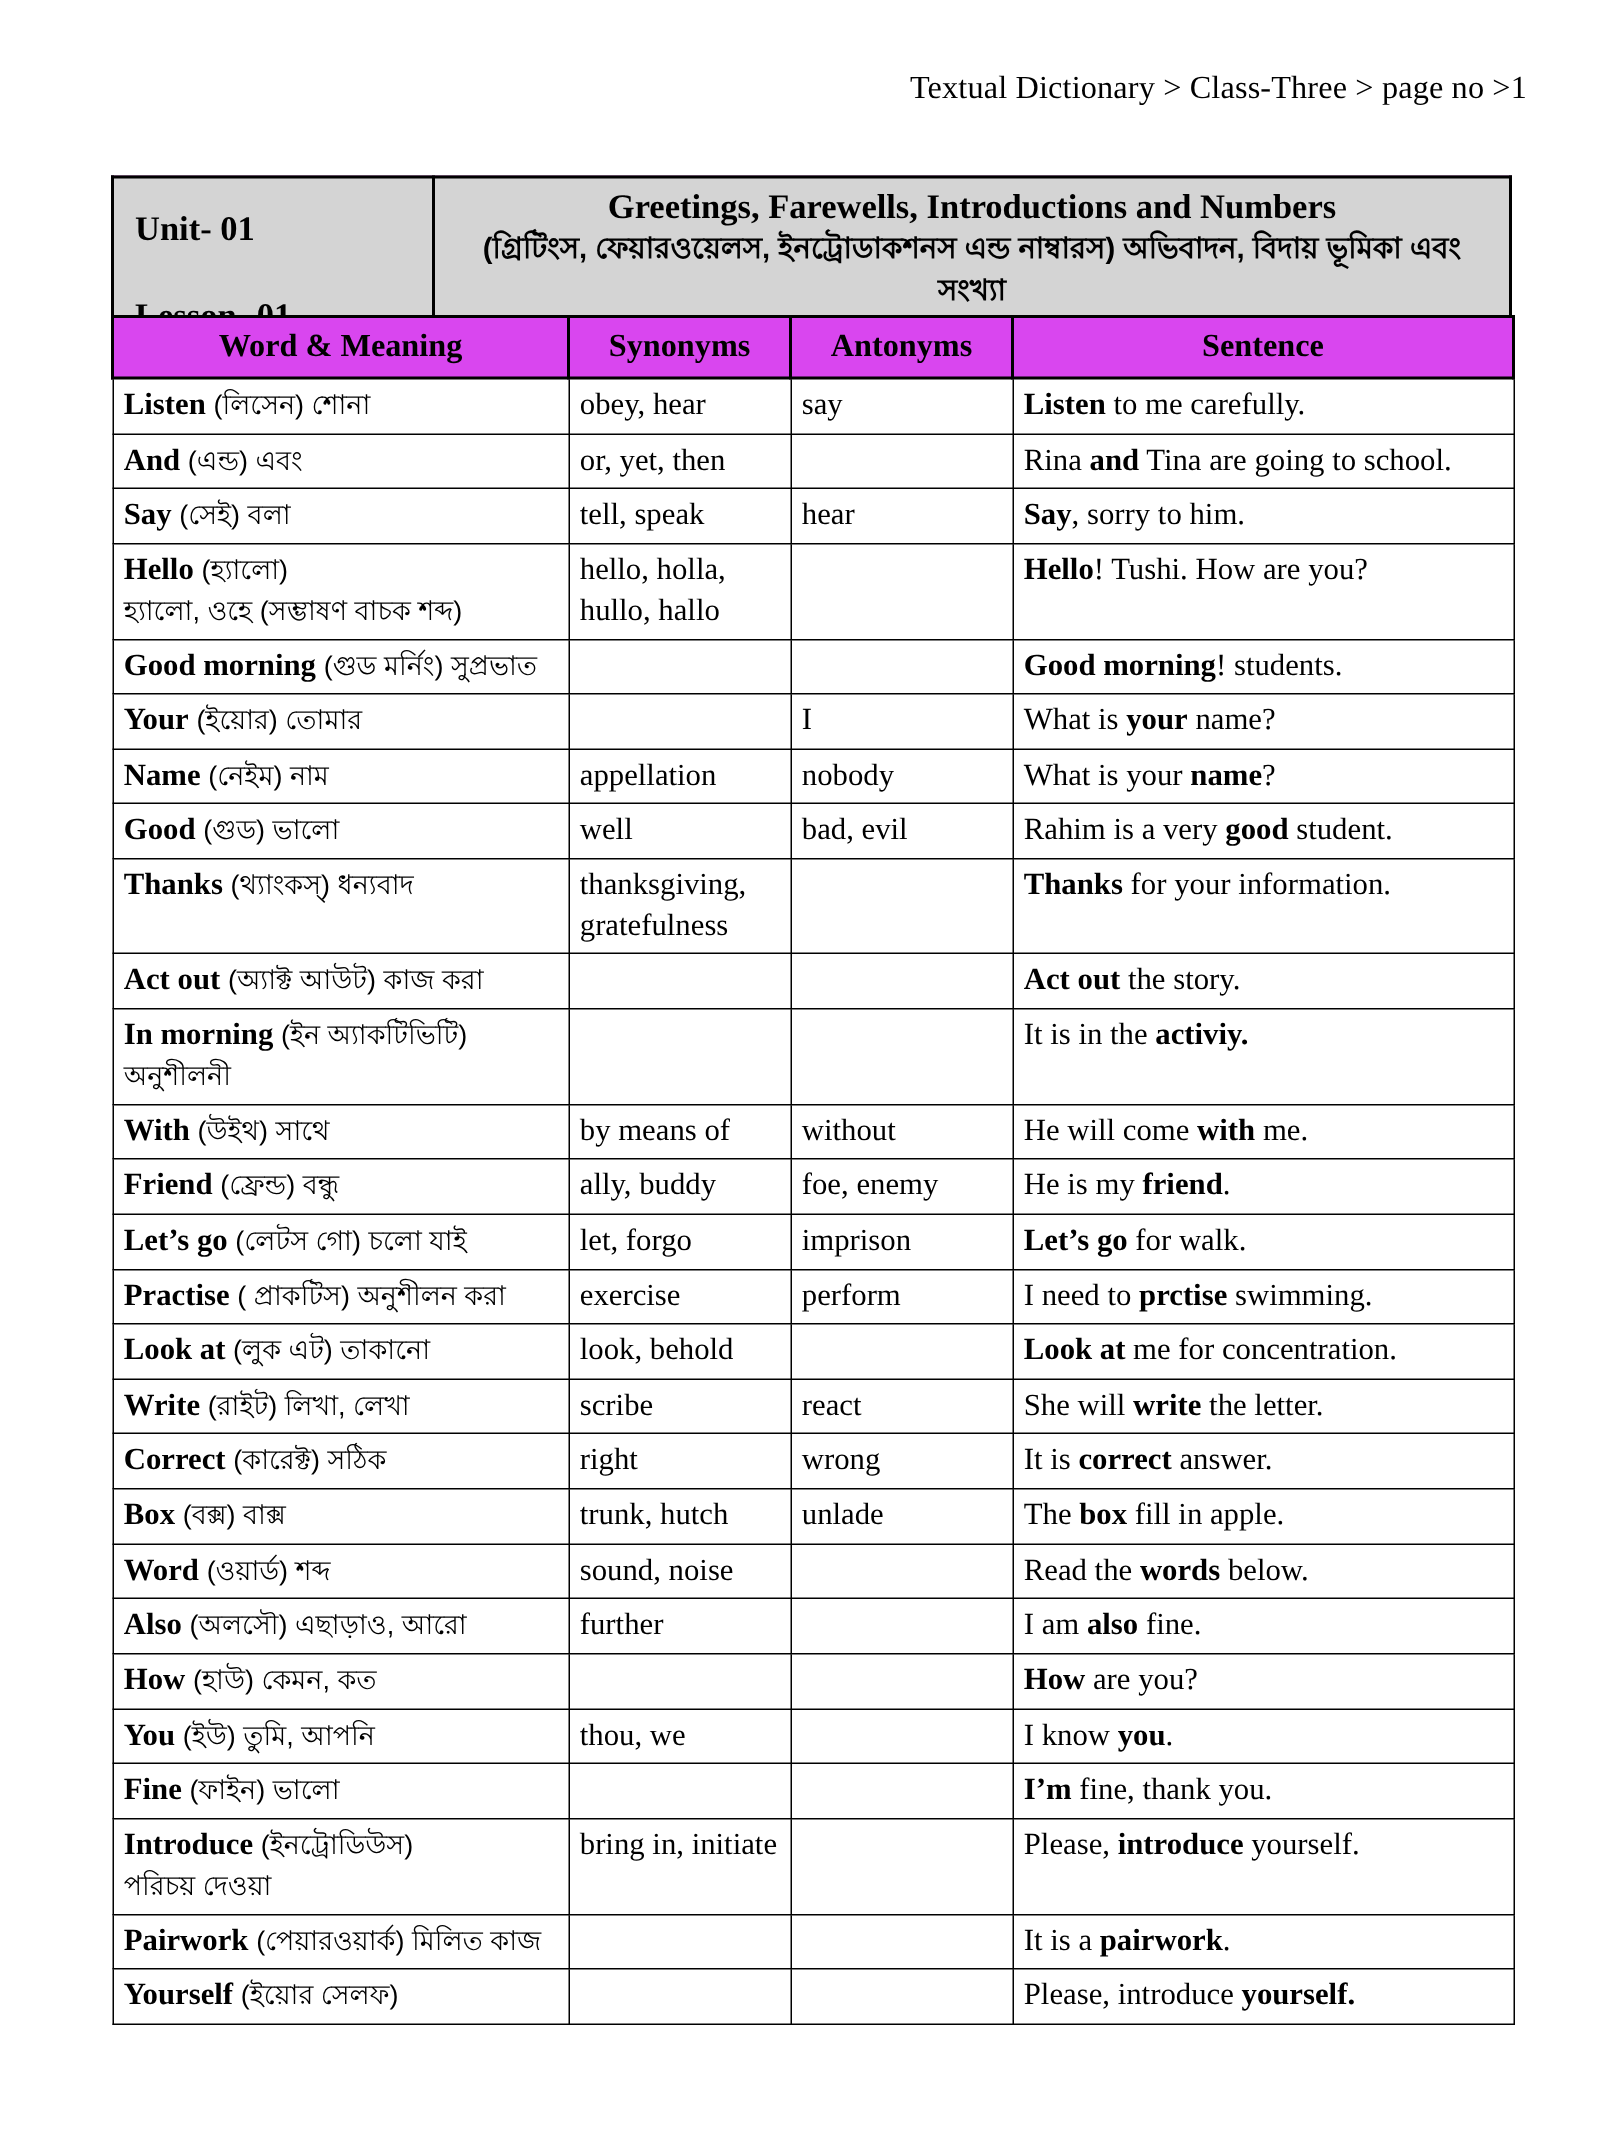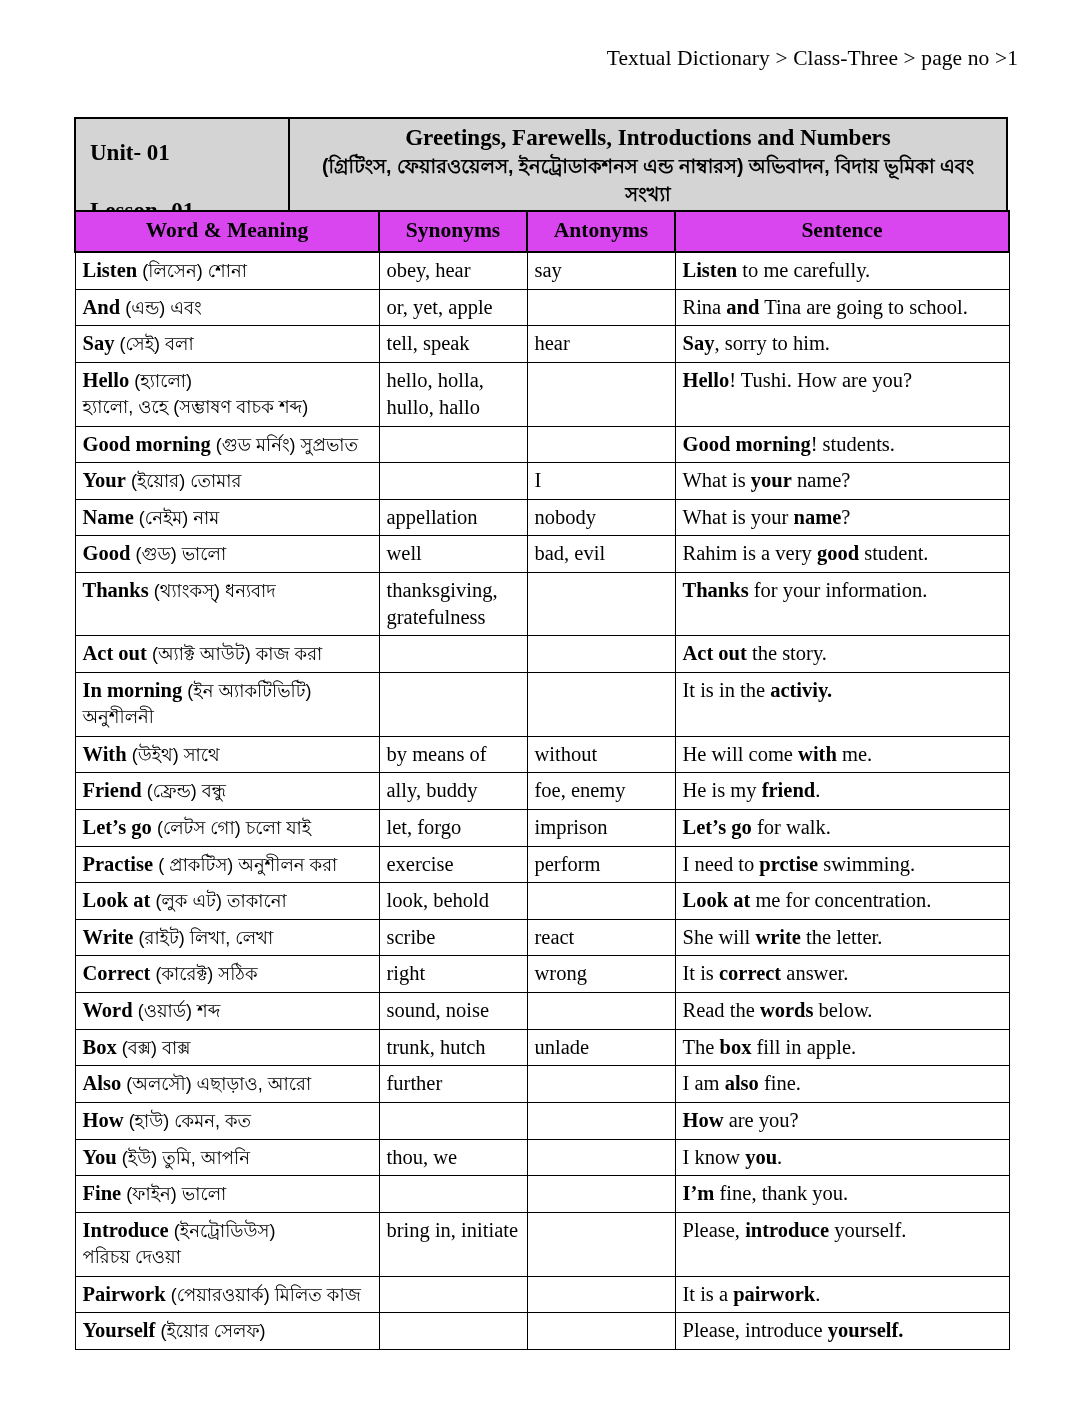--- a/index.html
+++ b/index.html
@@ -186,21 +186,21 @@
     </thead>
     <tbody id="dict-body">
         <tr>
           <td><span class="w-en">Listen</span> <span class="bn">(লিসেন) শোনা</span></td>
           <td>obey, hear</td>
           <td>say</td>
           <td class="sen"><span></span><b>Listen</b><span> to me carefully.</span></td>
         </tr>
         <tr>
           <td><span class="w-en">And</span> <span class="bn">(এন্ড) এবং</span></td>
-          <td>or, yet, apple</td>
+          <td>or, yet, then</td>
           <td></td>
           <td class="sen"><span>Rina </span><b>and</b><span> Tina are going to school.</span></td>
         </tr>
         <tr>
           <td><span class="w-en">Say</span> <span class="bn">(সেই) বলা</span></td>
           <td>tell, speak</td>
           <td>hear</td>
           <td class="sen"><span></span><b>Say</b><span>, sorry to him.</span></td>
         </tr>
         <tr>
@@ -287,32 +287,32 @@
           <td> react</td>
           <td class="sen"><span>She will </span><b>write</b><span> the letter.</span></td>
         </tr>
         <tr>
           <td><span class="w-en">Correct</span> <span class="bn">(কারেক্ট) সঠিক</span></td>
           <td>right</td>
           <td>wrong</td>
           <td class="sen"><span>It is </span><b>correct</b><span> answer.</span></td>
         </tr>
         <tr>
-          <td><span class="w-en">Word</span> <span class="bn">(ওয়ার্ড) শব্দ</span></td>
-          <td>sound, noise</td>
-          <td></td>
-          <td class="sen"><span>Read the </span><b>words</b><span> below.</span></td>
-        </tr>
-        <tr>
           <td><span class="w-en">Box</span> <span class="bn">(বক্স) বাক্স</span></td>
           <td>trunk, hutch</td>
           <td>unlade</td>
           <td class="sen"><span>The </span><b>box</b><span> fill in apple.</span></td>
         </tr>
         <tr>
+          <td><span class="w-en">Word</span> <span class="bn">(ওয়ার্ড) শব্দ</span></td>
+          <td>sound, noise</td>
+          <td></td>
+          <td class="sen"><span>Read the </span><b>words</b><span> below.</span></td>
+        </tr>
+        <tr>
           <td><span class="w-en">Also</span> <span class="bn">(অলসৌ) এছাড়াও, আরো</span></td>
           <td>further</td>
           <td></td>
           <td class="sen"><span>I am </span><b>also</b><span> fine.</span></td>
         </tr>
         <tr>
           <td><span class="w-en">How</span> <span class="bn">(হাউ) কেমন, কত</span></td>
           <td></td>
           <td></td>
           <td class="sen"><span></span><b>How</b><span> are you?</span></td>

